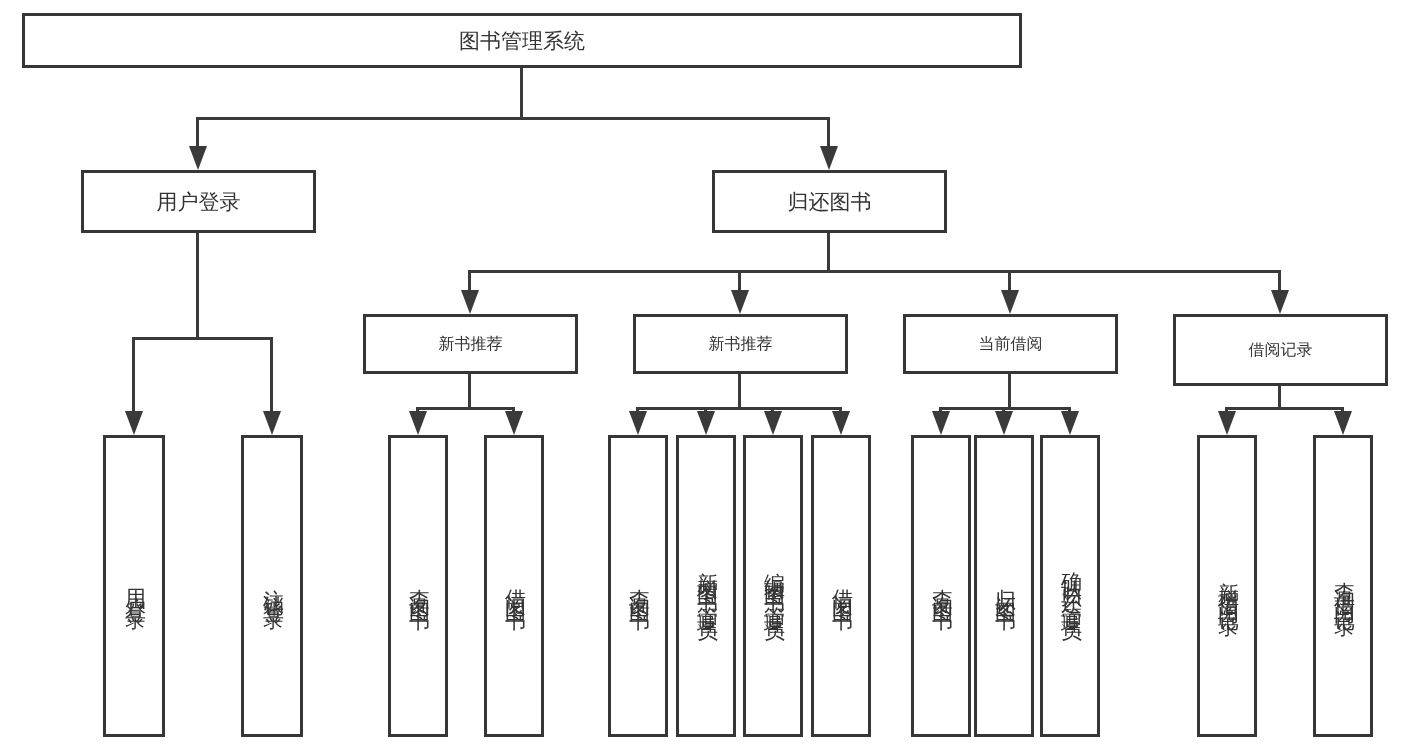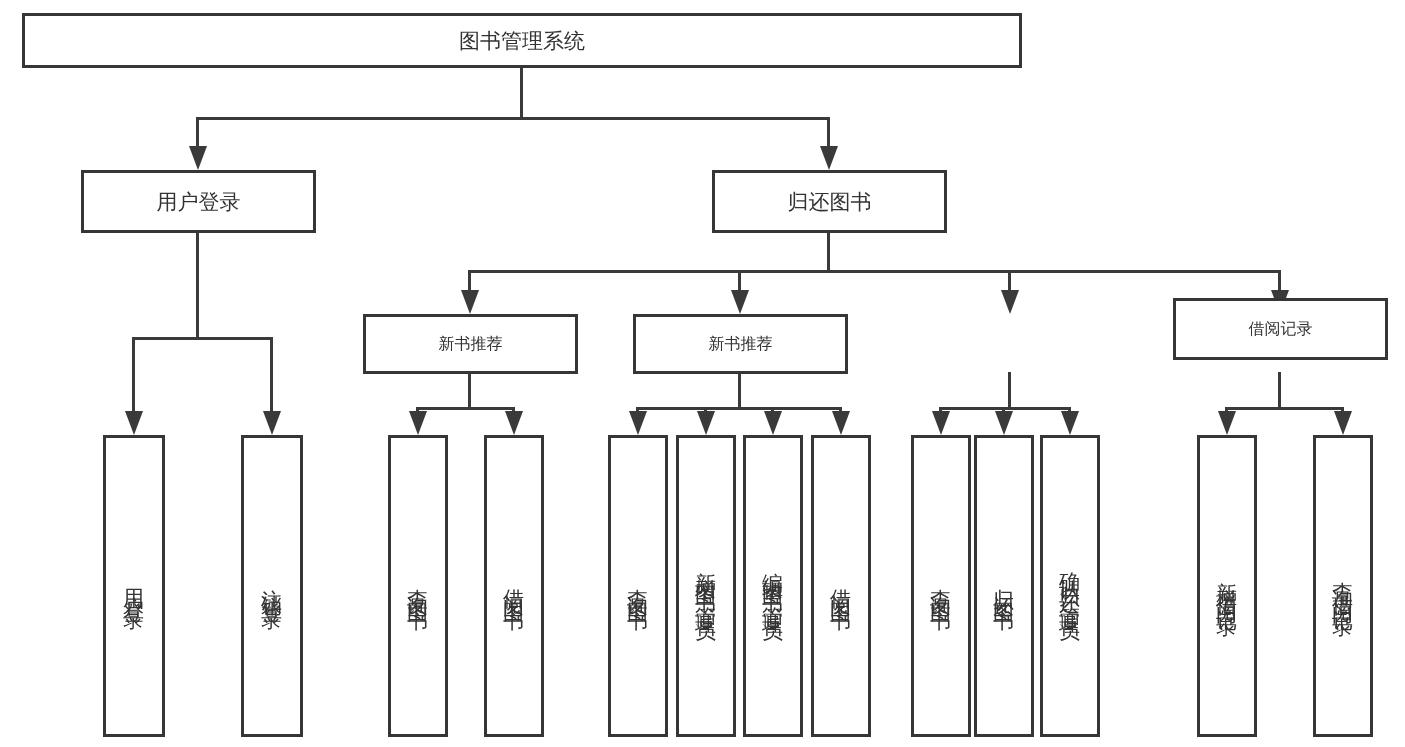--- a/index.html
+++ b/index.html
@@ -1,20 +1,20 @@
 <!DOCTYPE html>
 <html><head>
 <meta charset="utf-8">
 <style>
   html,body{margin:0;padding:0;background:#ffffff;}
   #canvas{
     position:relative;
     width:1405px;height:747px;
     background:#ffffff;
-    font-family:Liberation Sans, sans-serif;
+    font-family:Liberation Mono, monospace;
     overflow:hidden;
   }
   .box{
     position:absolute;
     box-sizing:border-box;
     border:3px solid #363636;
     background:#ffffff;
     display:flex;align-items:center;justify-content:center;
     color:#333333;
   }
@@ -122,21 +122,24 @@
   <div class="box l2" style="left:712px;top:170px;width:235px;height:63px">
     <span>归还图书</span>
   </div>
 
   <div class="box l3" style="left:363px;top:314px;width:215px;height:60px">
     <span>新书推荐</span>
   </div>
   <div class="box l3" style="left:633px;top:314px;width:215px;height:60px">
     <span>新书推荐</span>
   </div>
-  <div class="box l3" style="left:1173px;top:298px;width:215px;height:62px">
+  <div class="box l3" style="left:903px;top:314px;width:215px;height:60px">
+    <span>当前借阅</span>
+  </div>
+  <div class="box l3" style="left:1173px;top:314px;width:215px;height:72px">
     <span>借阅记录</span>
   </div>
 
   <div class="box leaf" style="left:103px;width:62px">
     <span class="vtext">用户登录</span>
   </div>
   <div class="box leaf" style="left:241px;width:62px">
     <span class="vtext">注销登录</span>
   </div>
   <div class="box leaf" style="left:388px;width:60px">

